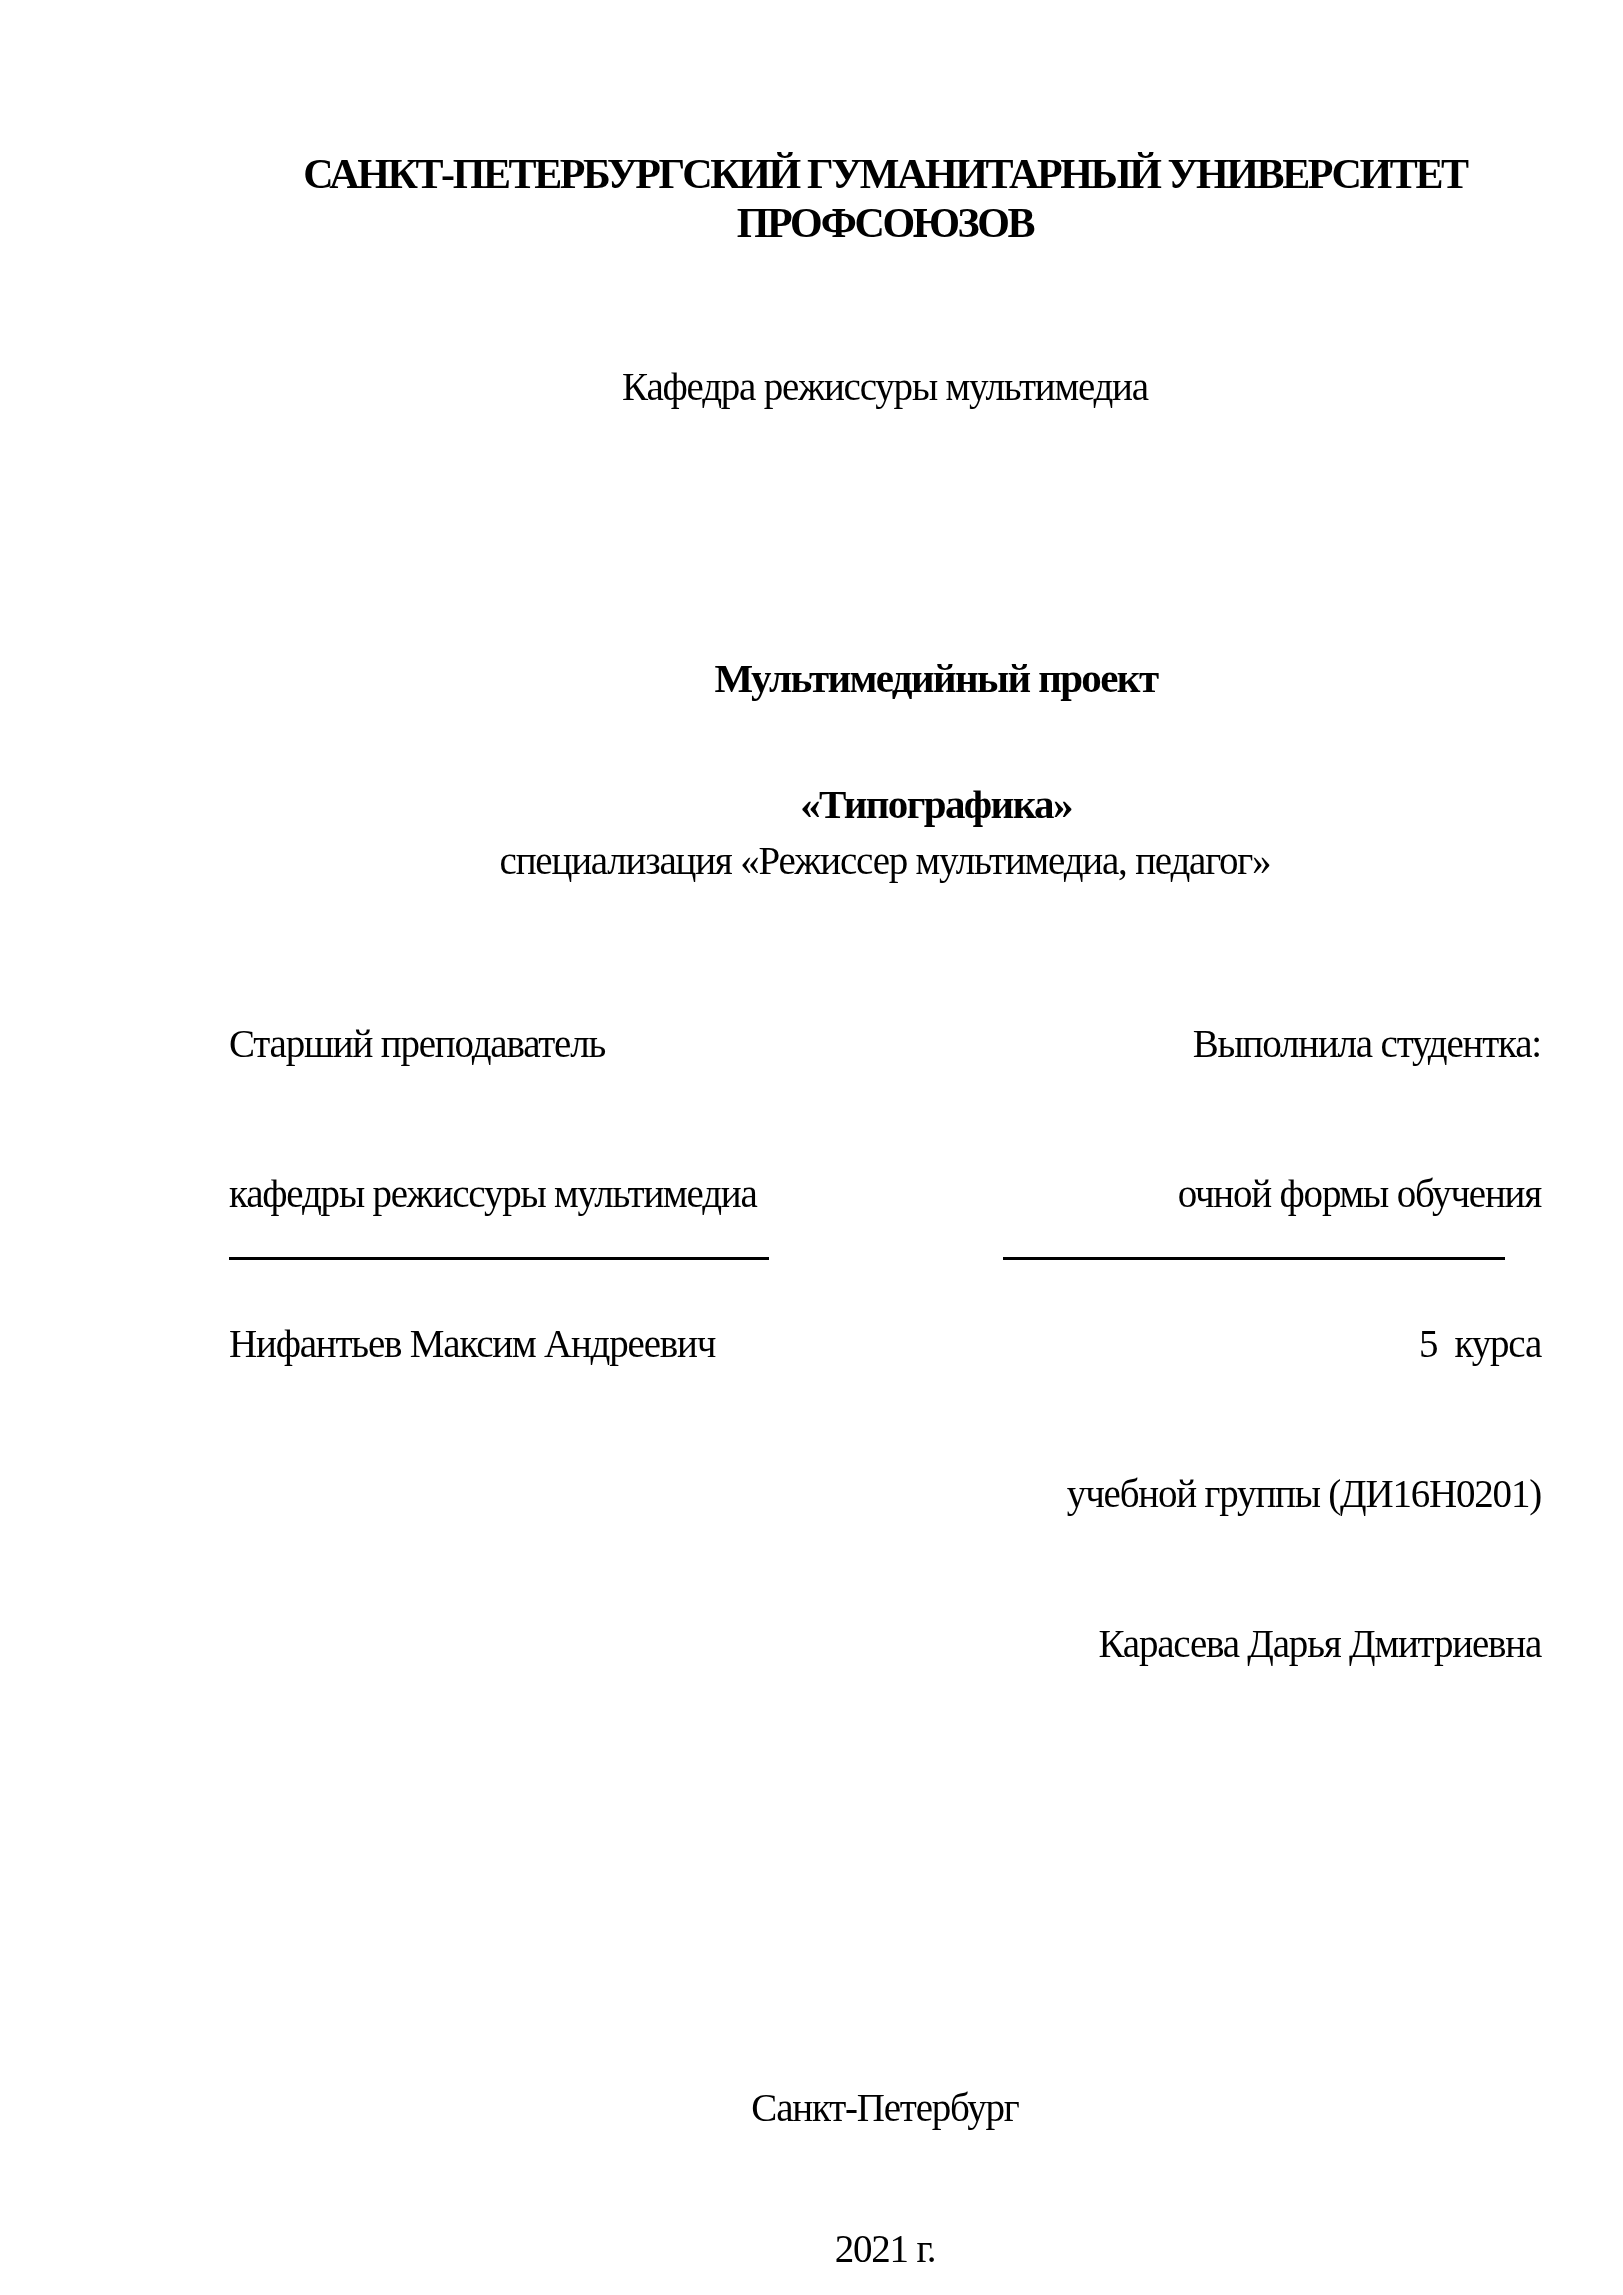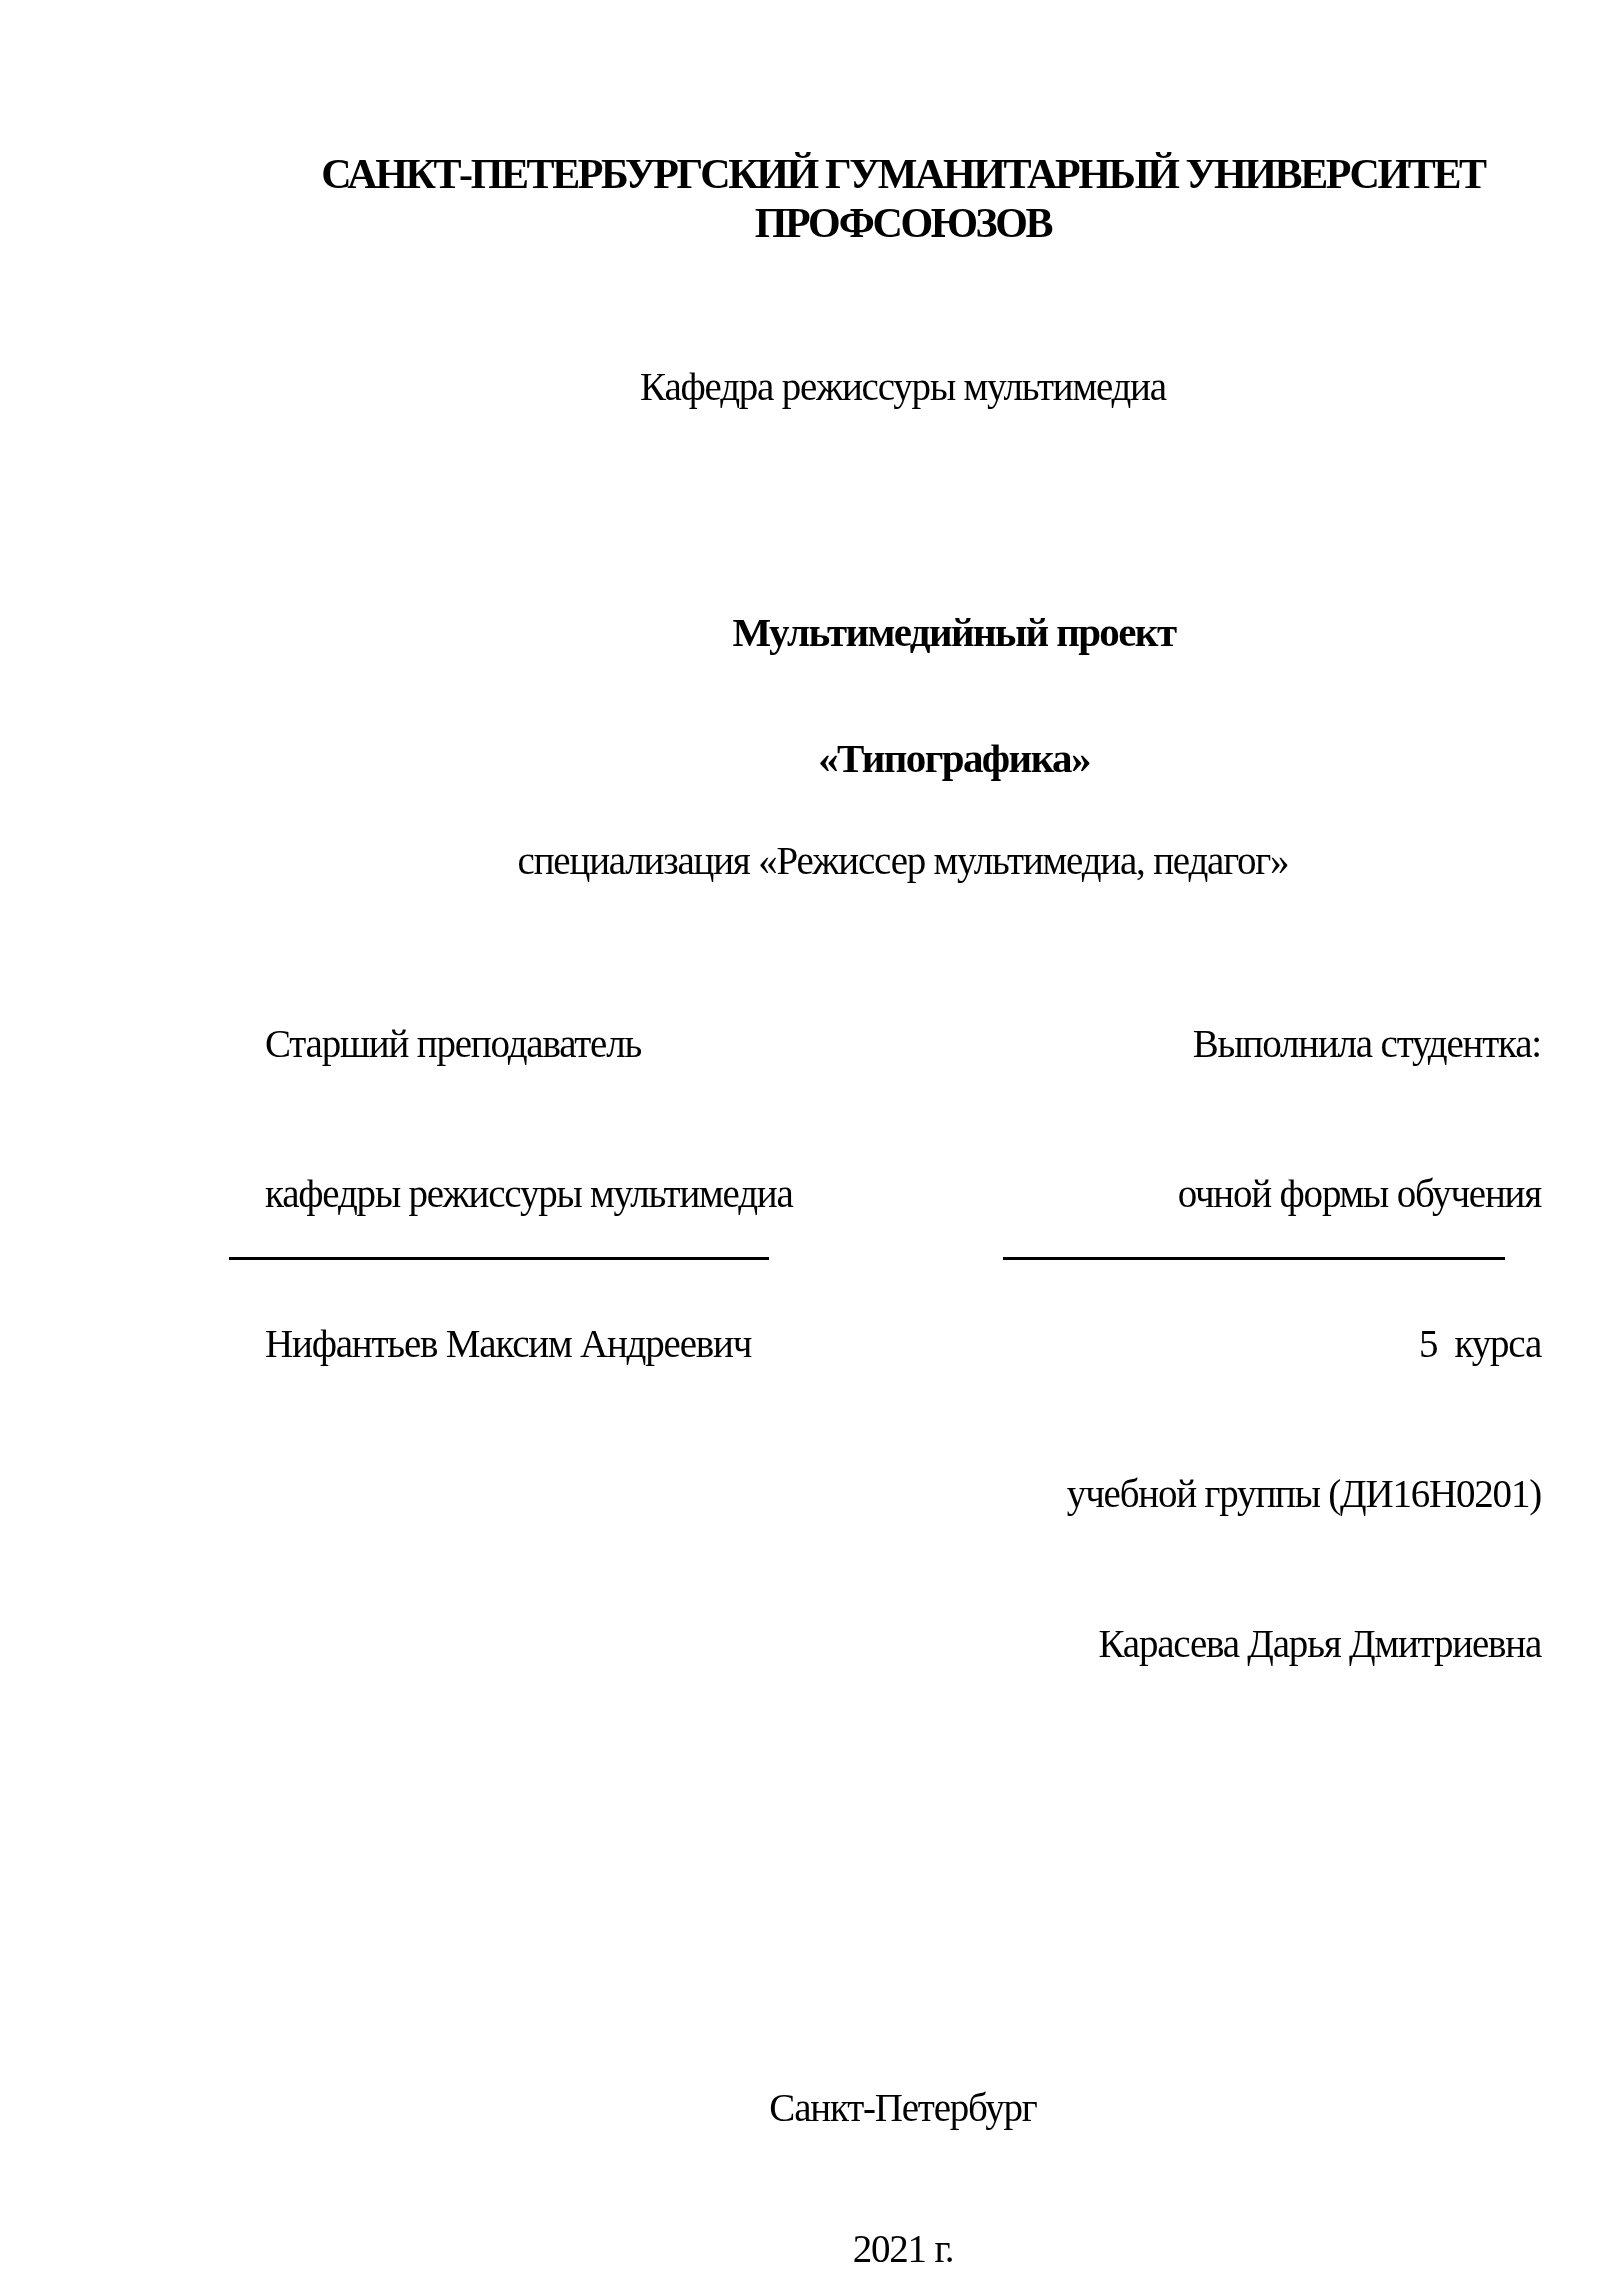--- a/index.html
+++ b/index.html
@@ -18,35 +18,34 @@
     overflow: hidden;
   }
   .block {
     position: absolute;
     left: 229px;
     right: 82px;
     font-size: 39px;
     line-height: 41px;
     letter-spacing: -1.2px;
     white-space: pre-wrap;
-    margin-left: 36px;
   }
   .centered { text-align: center; }
 
   .university-title {
     top: 150px;
     font-weight: bold;
     font-size: 42px;
     line-height: 49px;
     letter-spacing: -2.4px;
   }
   .faculty-block { top: 284px; }
   .note-block { top: 458px; }
   .project-block {
-    top: 527px;
+    top: 573px;
     left: 331px;           
     font-weight: bold;
     font-size: 41px;
     line-height: 42px;
     letter-spacing: -1.6px;
   }
   .specialty-block {
     top: 728px;
     line-height: 53px;
   }

